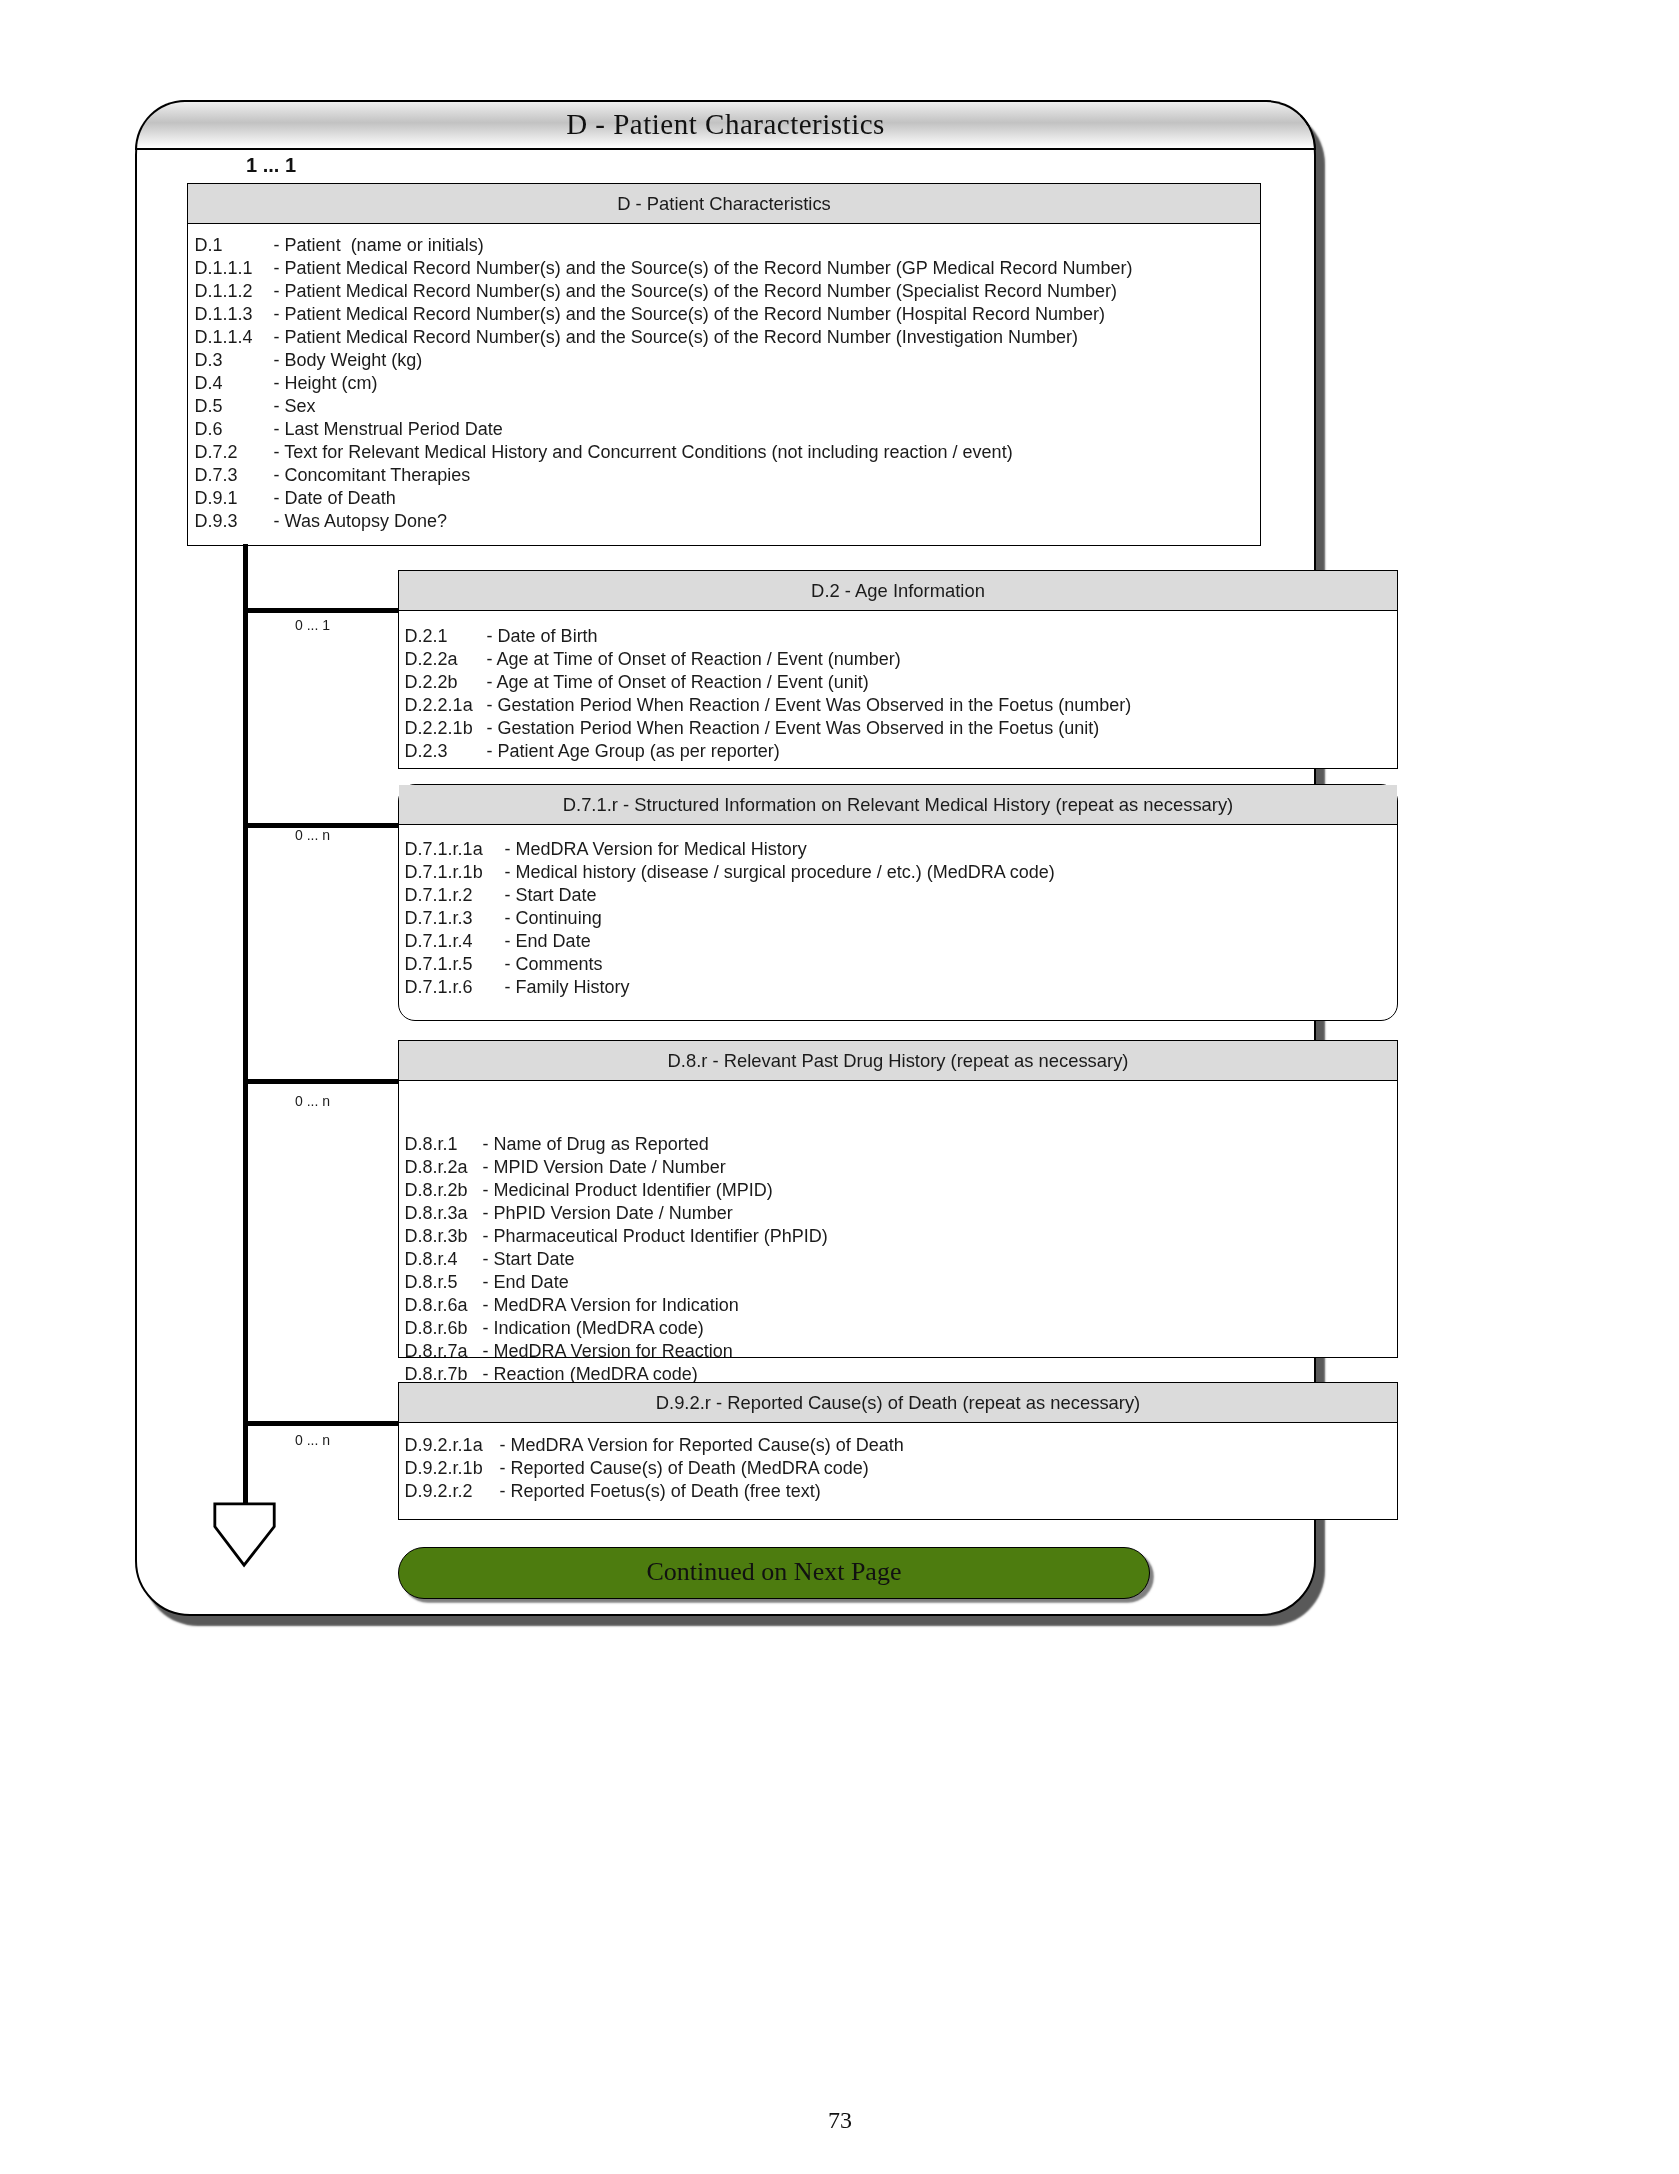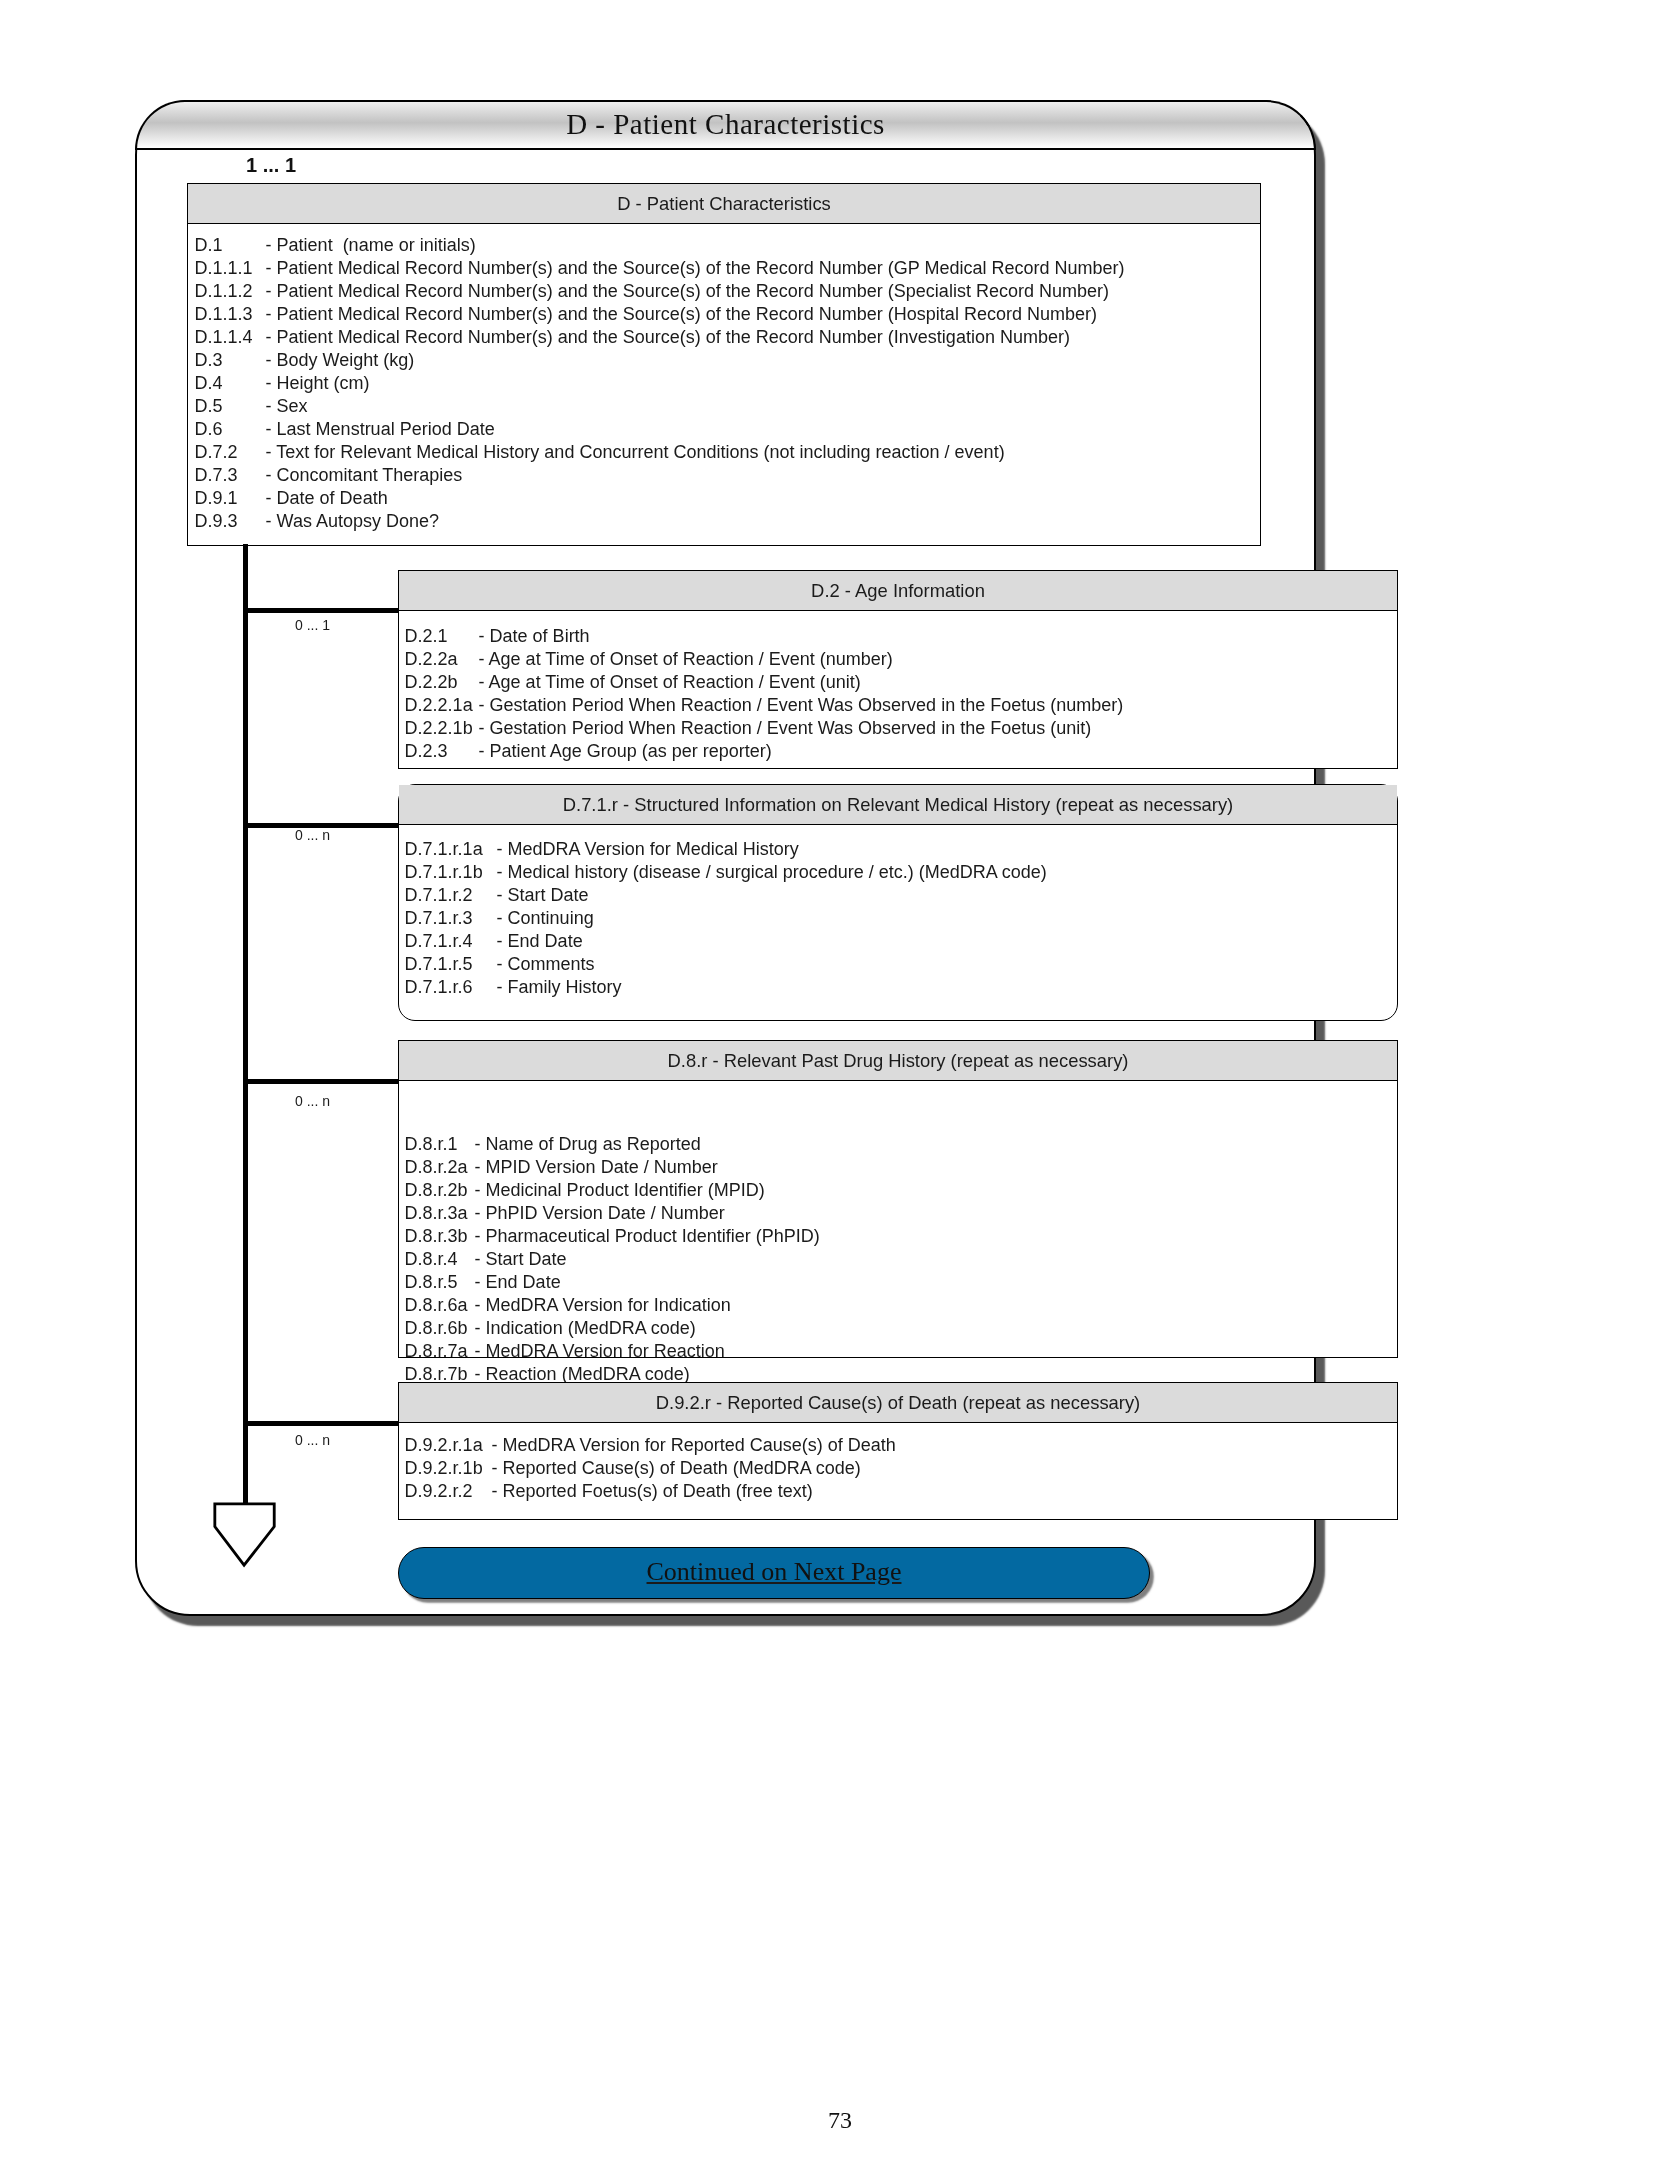--- a/index.html
+++ b/index.html
@@ -47,21 +47,21 @@
   }
   .dbox-header {
     height:40px; line-height:40px;
     background:#dbdbdb;
     border-bottom:1.9px solid #000;
     text-align:center;
     font-size:18.4px; color:#1b1b1b;
     overflow:hidden; white-space:nowrap;
   }
   .dbox-body { font-size:18px; }
-  .frow { display:flex; line-height:23px; white-space:pre; }
+  .frow { display:flex; line-height:23px; white-space:pre;gap:8px; }
   .fid  { flex:none; }
   .flabel { white-space:pre; }
 
   .box-main { left:187px; top:183px; width:1074px; height:363px; }
   .box-main .dbox-body { padding:10.4px 3.8px 0 6.6px; }
   .box-main .fid { width:71px; }
 
   .cbox { left:398px; width:1000px; }
   .box-d2   { top:570px;  height:199px; }
   .box-d71r { top:784px;  height:237px;border-radius:17px; }
@@ -99,24 +99,23 @@
   .card-d8r  { top:1093px; }
   .card-d92r { top:1432px; }
 
   .cont-arrow { position:absolute; left:212px; top:1502px; }
 
   .oval {
     position:absolute; left:398px; top:1547px;
     width:752px; height:52px;
     border:1.9px solid #000;
     border-radius:26px;
-    background:#0369a1;
+    background:#4d7c0f;
     text-align:center;
     box-shadow:3.8px 3.8px 1.9px rgba(0,0,0,0.5);
-    text-decoration:underline;
   }
   .oval-text {
     font-family:"Liberation Serif", serif;
     font-size:26px; line-height:48px; color:#111;
   }
   .page-number {
     position:absolute; left:0; top:2107px; width:100%;
     text-align:center;
     font-family:"Liberation Serif", serif;
     font-size:24px; color:#111;

